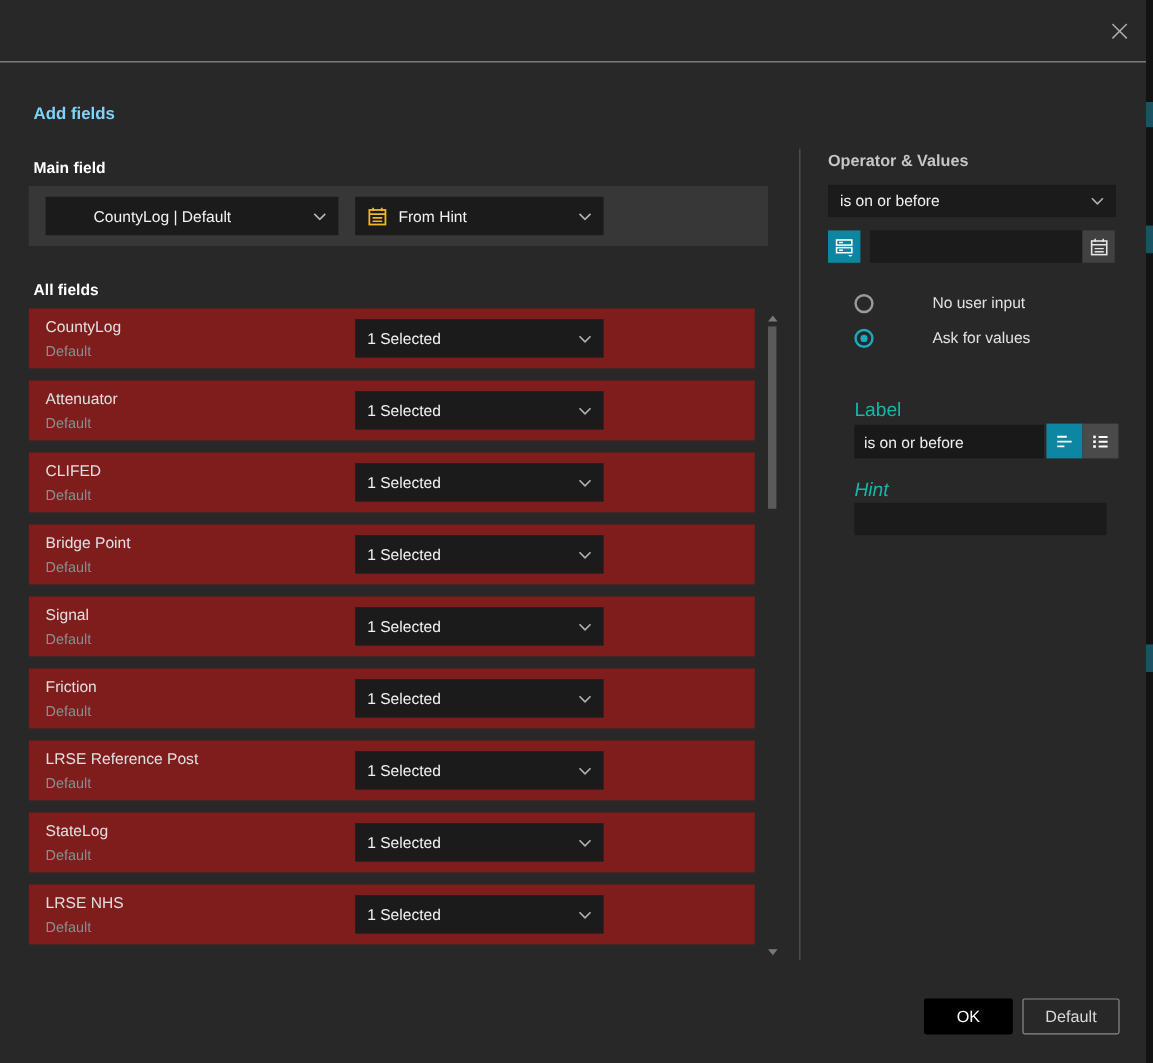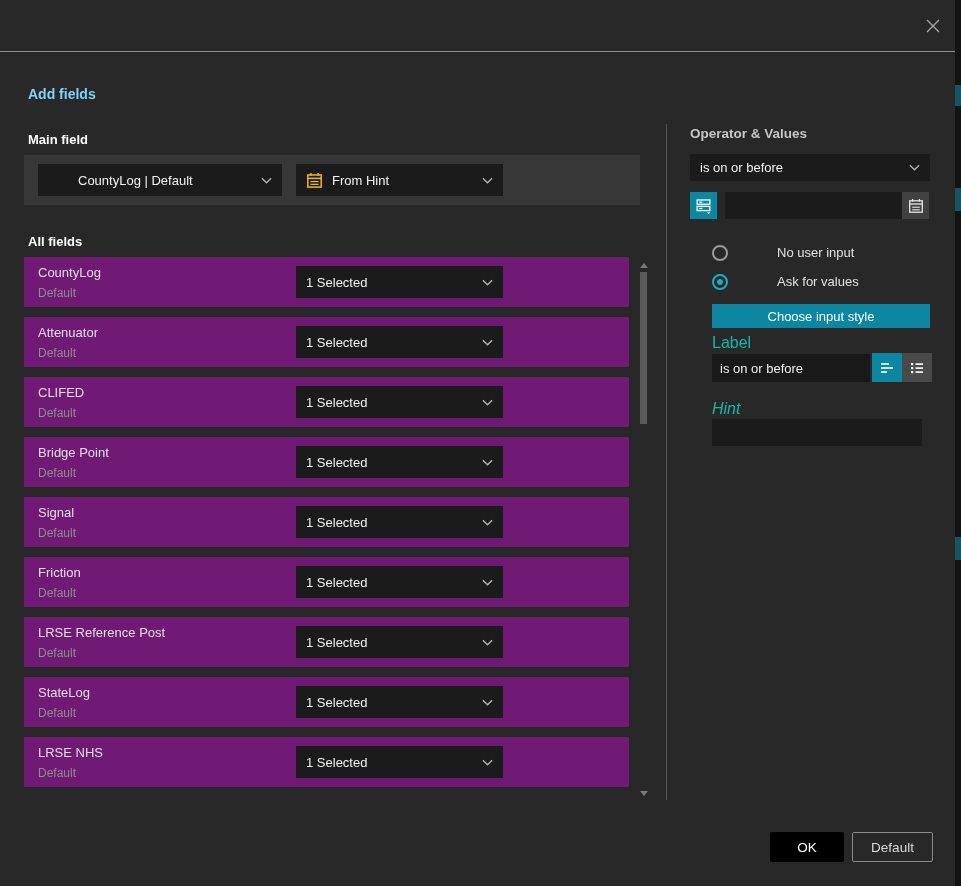--- a/index.html
+++ b/index.html
@@ -15,21 +15,21 @@
     background:#282828;
   }
   .titlebar { position:absolute; left:0; top:0; width:955px; height:52px; border-bottom:1px solid #8f8f8f; }
   .title { position:absolute; left:14px; top:16px; font-size:15px; font-weight:bold; color:#eaeaea; letter-spacing:.2px; }
   .close-btn { position:absolute; right:12px; top:16px; width:20px; height:20px; display:flex; align-items:center; justify-content:center; cursor:pointer; }
 
   .h-add { position:absolute; left:28px; top:86px; font-size:14px; font-weight:bold; color:#7dd3fc; }
   .h-sub { position:absolute; font-size:13px; font-weight:bold; color:#ffffff; }
 
   .main-row { position:absolute; left:24px; top:155px; width:616px; height:50px; background:#373737; }
-  .field-row { position:relative; width:605px; height:50px; background:#701a75; margin-bottom:10px; }
+  .field-row { position:relative; width:605px; height:50px; background:#7f1d1d; margin-bottom:10px; }
   .list { position:absolute; left:24px; top:257px; width:605px; }
 
   .select {
     background:#1b1b1b; color:#f2f2f2; font-size:13px;
     display:flex; align-items:center; padding:0 10px; cursor:pointer;
   }
   .select .grow { flex:1; }
   .select-lg { position:absolute; top:9px; height:32px; }
   .sel-ico { margin-right:9px; display:flex; align-items:center; }
 
@@ -265,21 +265,20 @@
 
     <div class="radio-row" style="top:245px;">
       <span class="radio" id="radio-no"></span>
       <span class="radio-label">No user input</span>
     </div>
     <div class="radio-row" style="top:274px;">
       <span class="radio checked" id="radio-ask"></span>
       <span class="radio-label">Ask for values</span>
     </div>
 
-    <div class="choose-btn">Choose input style</div>
 
     <div class="small-label" style="left:712px; top:334px;">Label</div>
     <input class="text-input label-input" value="is on or before" style="">
 
     <div class="style-btn sel" style="left:872px;">
       <svg width="16" height="16" viewBox="0 0 16 16">
           <g stroke="#ffffff" stroke-width="1.6">
             <line x1="2" y1="4" x2="10" y2="4"></line>
             <line x1="2" y1="8" x2="14" y2="8"></line>
             <line x1="2" y1="12" x2="8" y2="12"></line>

